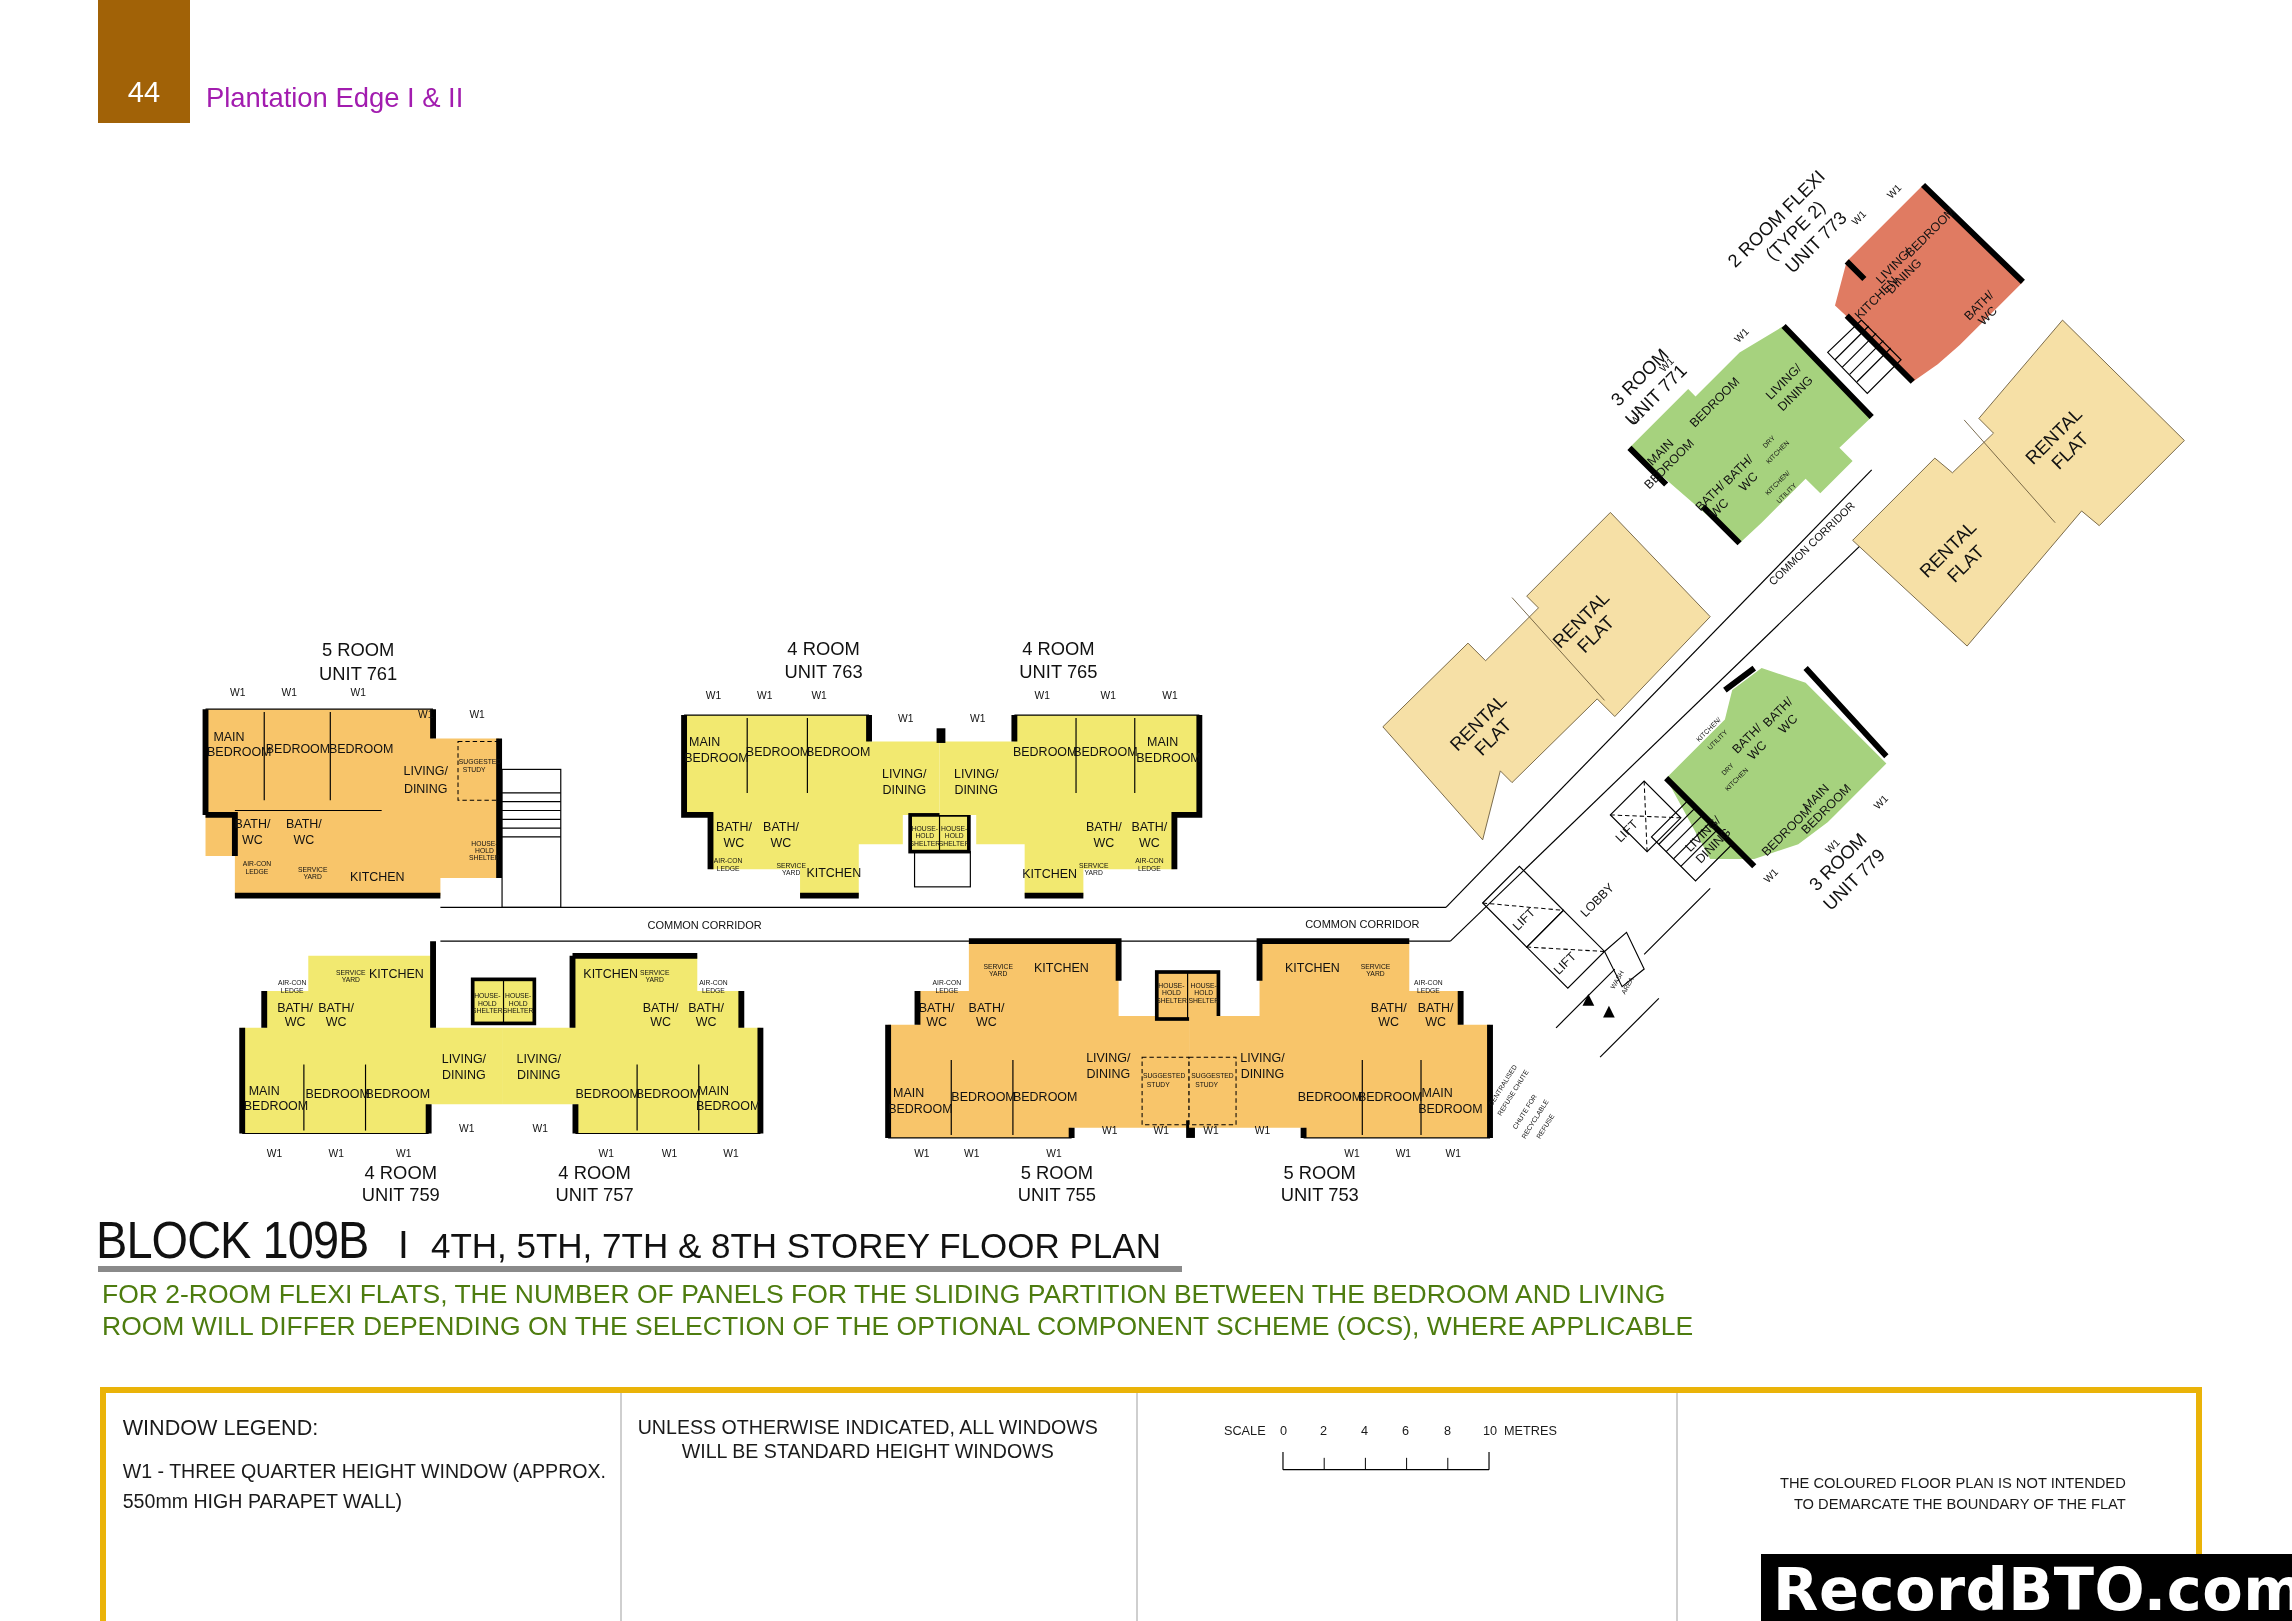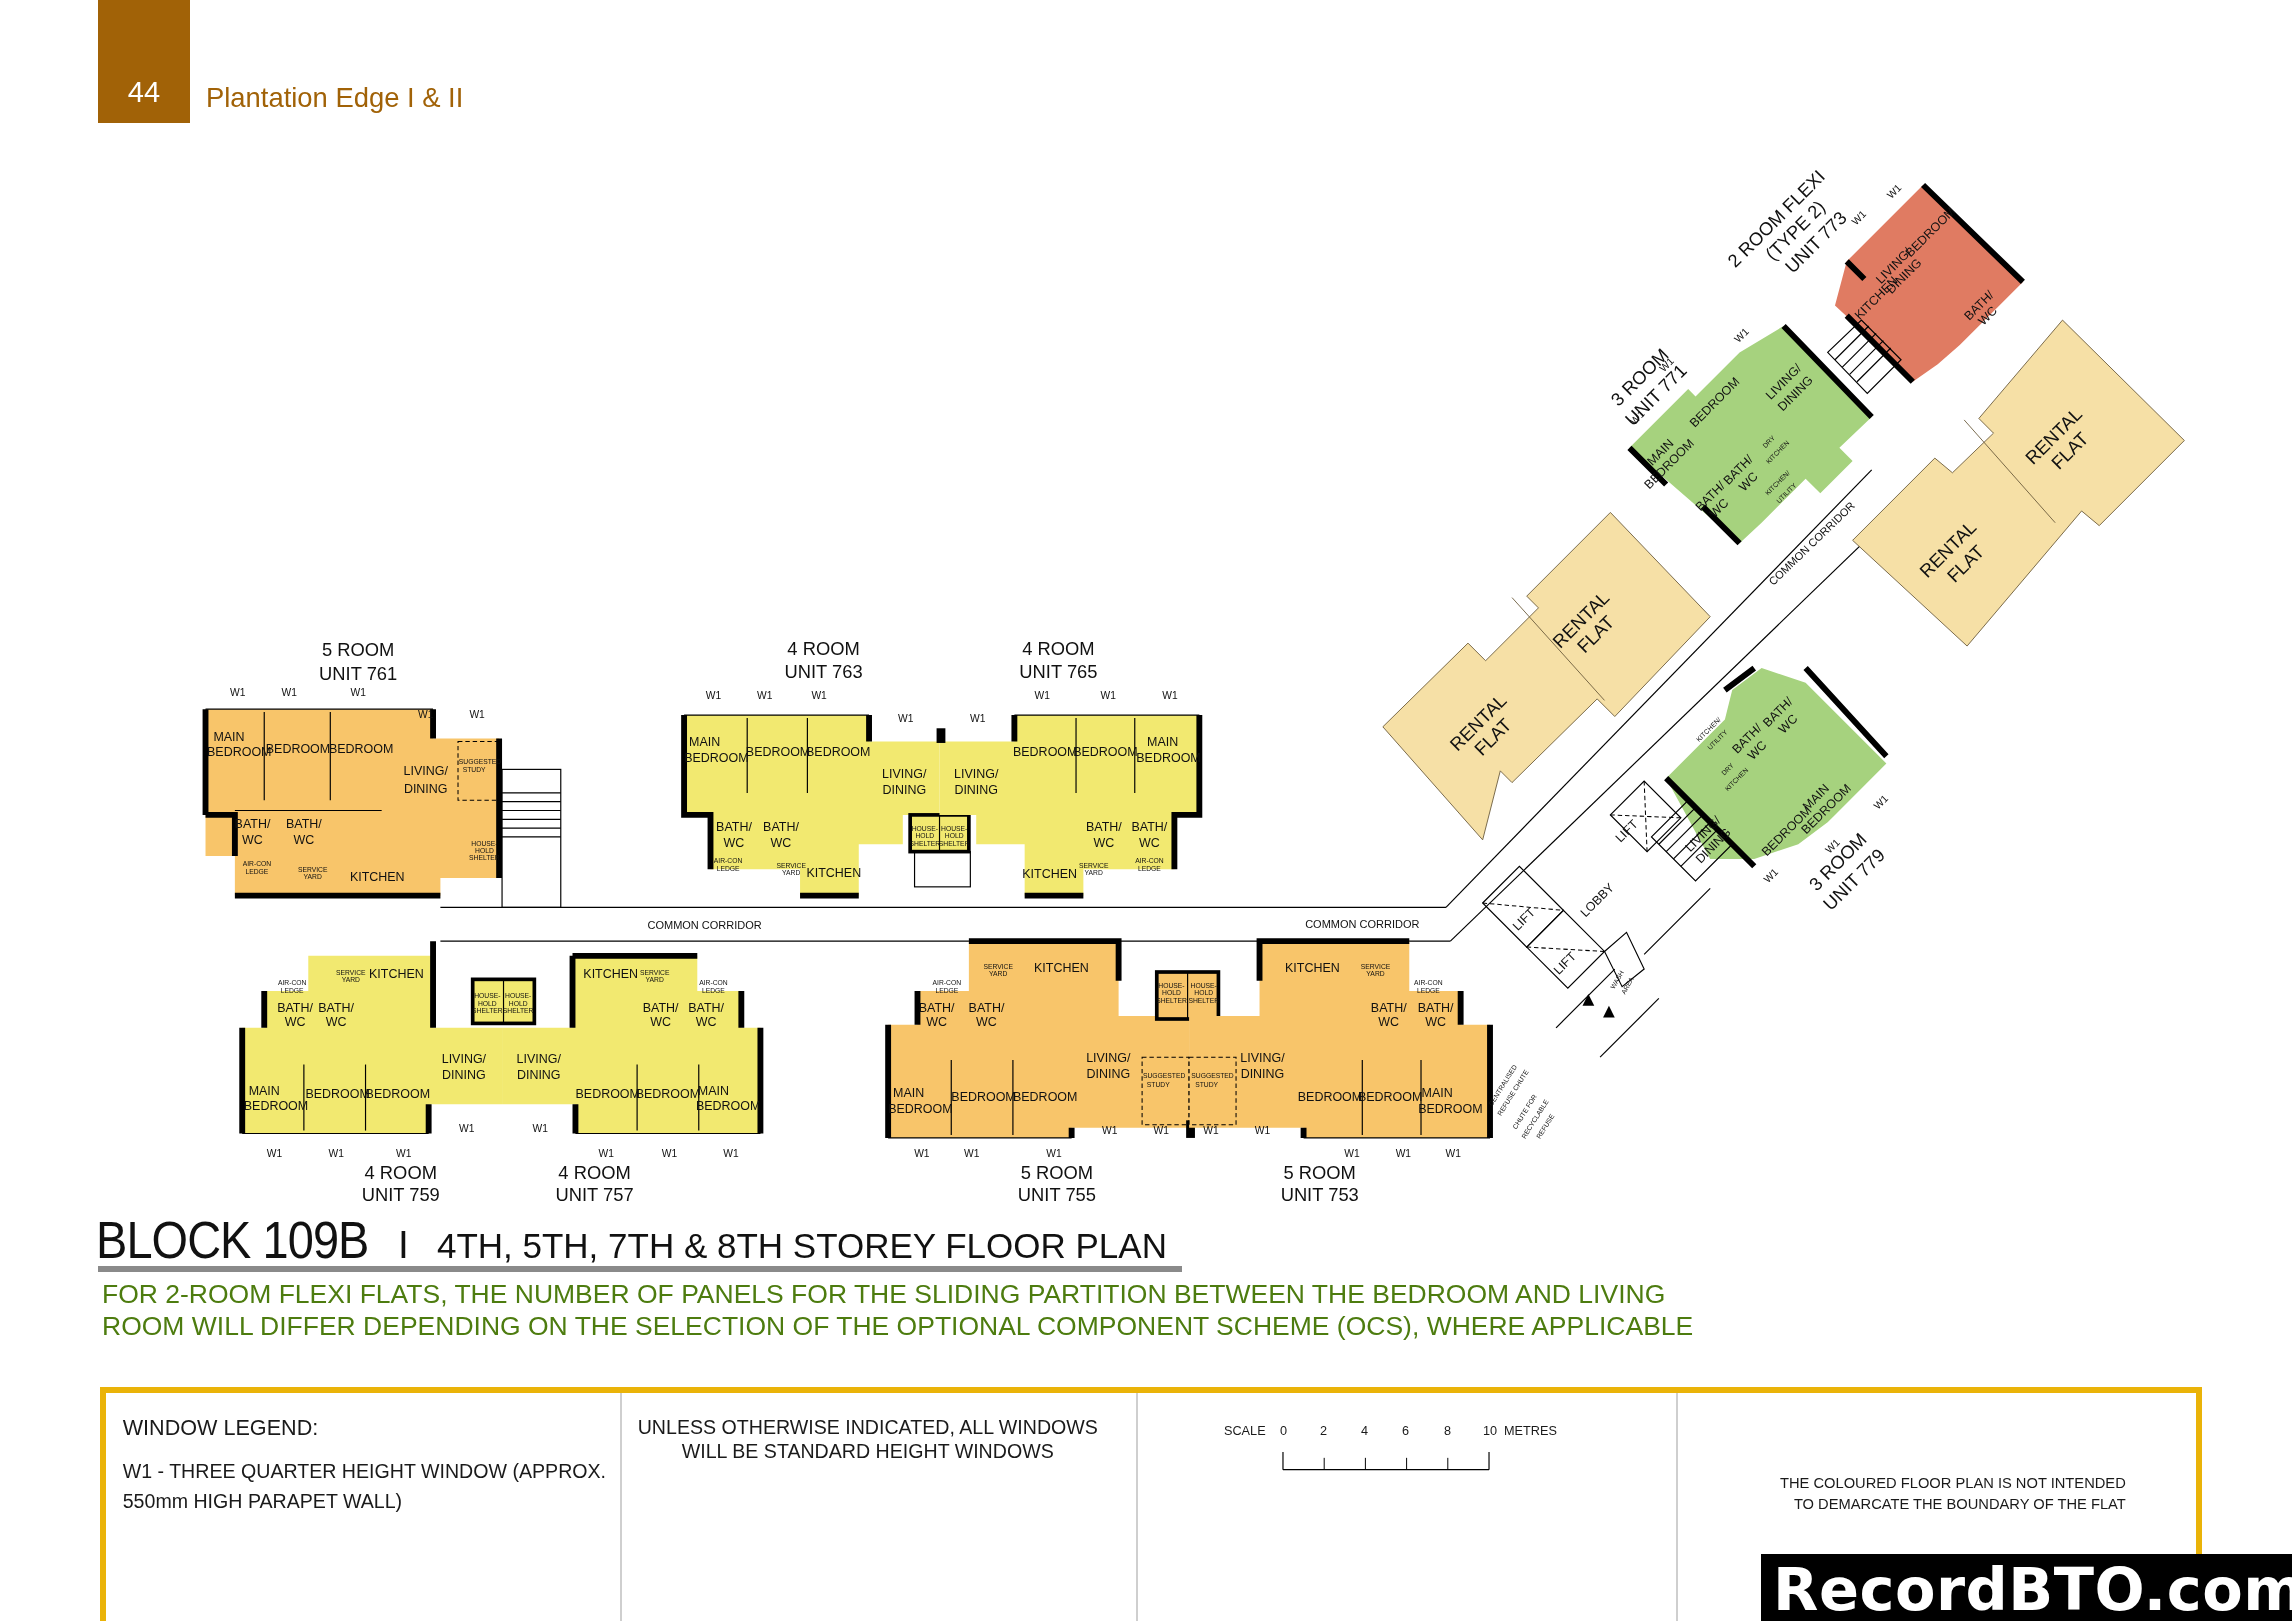--- a/index.html
+++ b/index.html
@@ -1,24 +1,24 @@
 <!DOCTYPE html>
 <html><head>
 <meta charset="utf-8">
 <style>
   html, body { margin: 0; padding: 0; background: #ffffff; }
   body { width: 2293px; height: 1621px; position: relative; overflow: hidden; font-family: "Liberation Sans", sans-serif; color: #1a1a1a; }
   .page-num-box { position: absolute; left: 98px; top: 0; width: 92px; height: 123px; background: #a16207; }
   .page-num { position: absolute; left: 0; right: 0; bottom: 13.7px; text-align: center; color: #ffffff; font-size: 29px; }
-  .doc-header { position: absolute; left: 206px; top: 82px; font-size: 27.4px; color: #a16207; }
+  .doc-header { position: absolute; left: 206px; top: 82px; font-size: 27.4px; color: #a21caf; }
   .plan { position: absolute; left: 0; top: 0; width: 2293px; height: 1621px; }
   .title-row { position: absolute; left: 96px; top: 1211px; white-space: nowrap; }
   .block-title { font-size: 51px; letter-spacing: -1px; color: #111; transform: scaleX(0.92); transform-origin: left; display: inline-block; }
   .title-sep { font-size: 39px; margin-left: 5.9px; color: #111; }
-  .storey-title { font-size: 35px; margin-left: 28px; color: #111; }
+  .storey-title { font-size: 35px; margin-left: 22px; color: #111; }
   .title-underline { position: absolute; left: 98px; top: 1266px; width: 1084px; height: 5.9px; background: #8a8a8a; }
   .note { position: absolute; left: 102px; top: 1278px; font-size: 26.5px; line-height: 32px; color: #4d7c0f; white-space: nowrap; }
   .legend { position: absolute; left: 100px; top: 1387px; width: 2102px; height: 241px; border: 6px solid #eab308; display: flex; box-sizing: border-box; }
   .legend-cell { border-right: 2px solid #cfcfcf; box-sizing: border-box; position: relative; height: 100%; }
   .legend-cell:last-child { border-right: none; }
   .c1 { width: 516px; } .c2 { width: 516px; } .c3 { width: 540px; } .c4 { flex: 1; text-align: right; }
   .legend-head { position: absolute; left: 16.7px; top: 21.6px; font-size: 21.6px; }
   .legend-body { position: absolute; left: 16.7px; top: 63px; font-size: 19.6px; line-height: 30px; }
   .legend-note { position: absolute; left: 15.7px; top: 21.6px; font-size: 19.6px; line-height: 24.5px; text-align: center; }
   .scale-wrap { position: absolute; left: 86px; top: 31px; width: 323px; height: 59px; }

